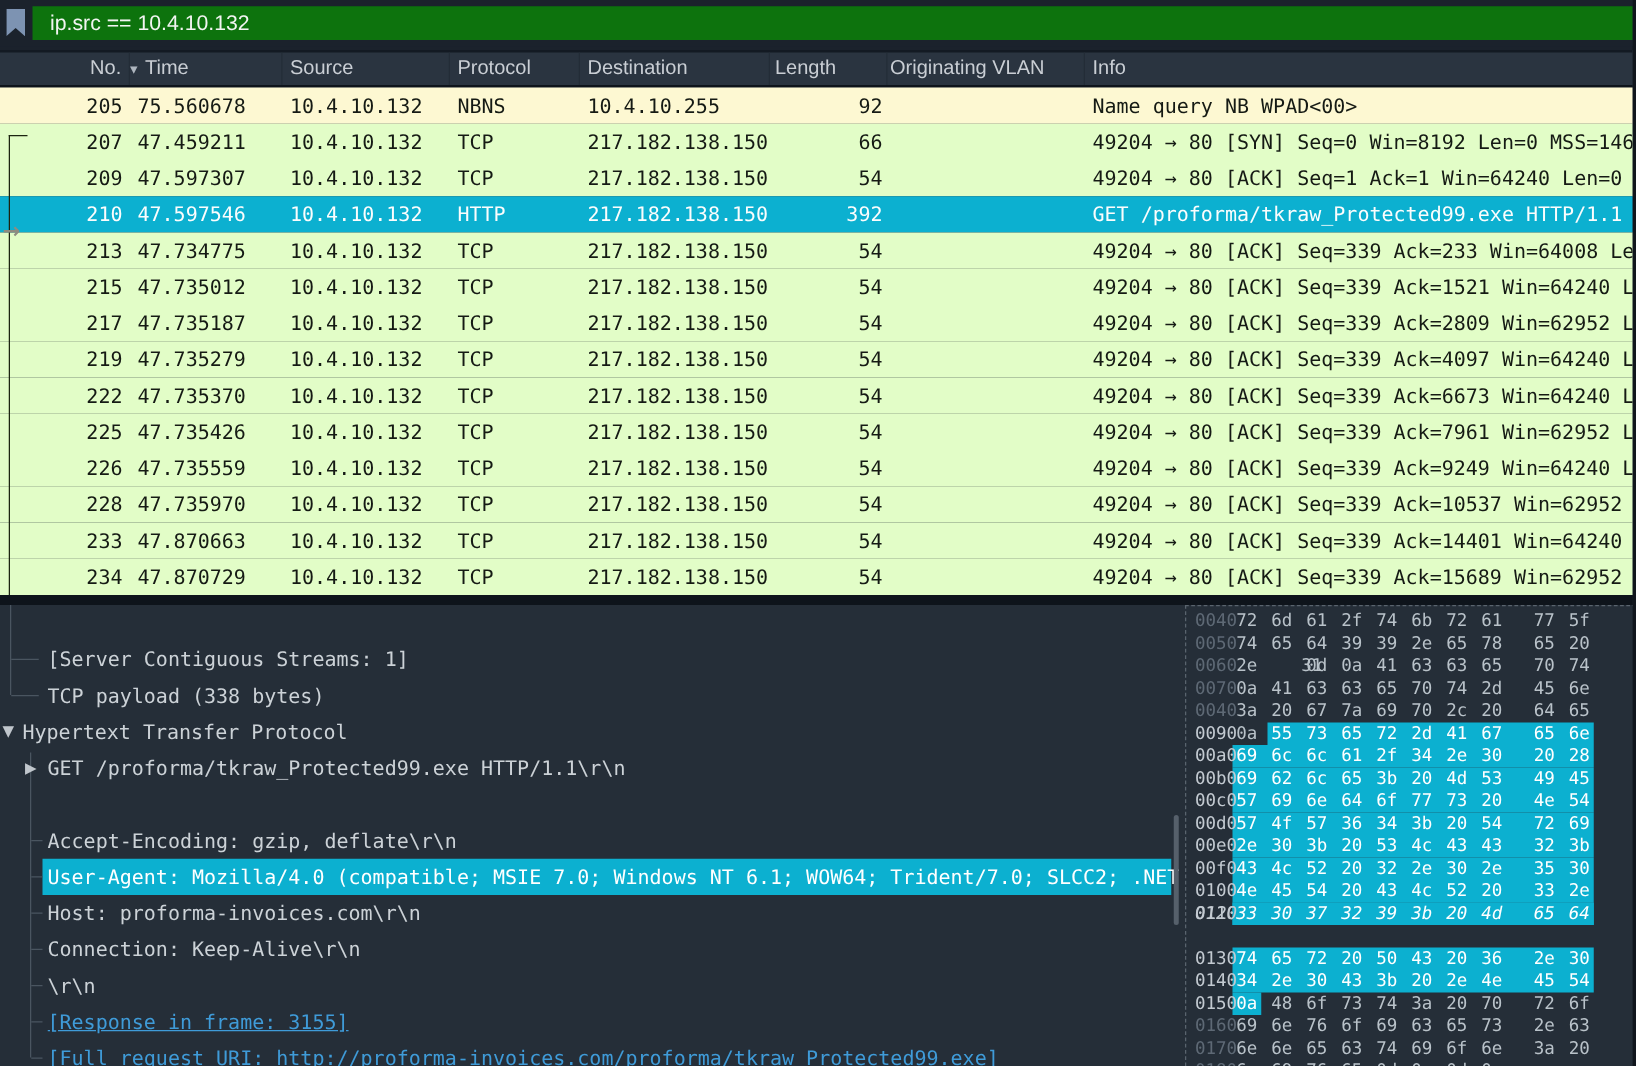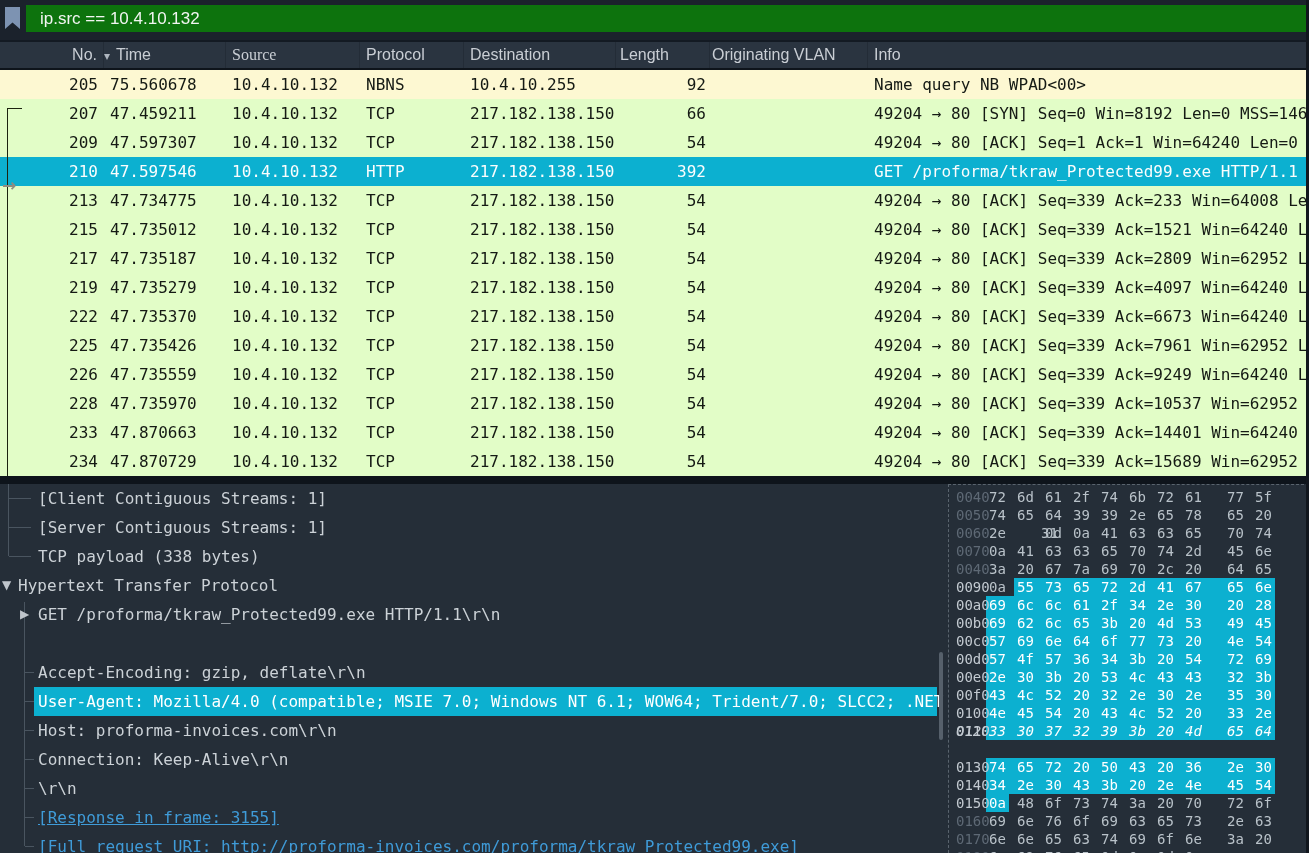--- a/index.html
+++ b/index.html
@@ -78,21 +78,21 @@
 <div class="app">
 
   <div class="filterbar">
     <div class="bookmark"></div>
     <div class="filter-input">ip.src == 10.4.10.132</div>
   </div>
 
   <div class="colheader" id="colheader">
       <div class="hcell c-no" style="padding-left: 4px;"><span>No.</span></div>
       <div class="hcell c-time" style="padding-left: 0px;"><span class="sortarrow">▾</span><span>Time</span></div>
-      <div class="hcell c-src" style="padding-left: 6px; font-family: Liberation Serif, serif;"><span>Source</span></div>
+      <div class="hcell c-src" style="padding-left: 6px;"><span>Source</span></div>
       <div class="hcell c-proto" style="padding-left: 6px;"><span>Protocol</span></div>
       <div class="hcell c-dst" style="padding-left: 6px;"><span>Destination</span></div>
       <div class="hcell c-len" style="padding-left: 4px; text-align: left;"><span>Length</span></div>
       <div class="hcell c-vlan" style="padding-left: 2px;"><span>Originating VLAN</span></div>
       <div class="hcell c-info" style="padding-left: 6px;"><span>Info</span></div>
     </div>
 
   <div class="packetlist" id="packetlist">
 
   <div class="prow nbns" style="top: 0px;">
@@ -238,24 +238,20 @@
       <div class="bracket-v"></div>
       <div class="bracket-t"></div>
       <div class="rel-arrow">→</div>
     </div>
 
   <div class="pane-divider"></div>
 
   <div class="details" id="details">
     <div class="treeline" style="left:8px;top:0;height:72px;"></div>
     <div class="treeline" style="left:24px;top:118px;height:244px;"></div>
-  <div class="drow" style="top: 0px;">
-        <div class="dash" style="left: 9px; width: 22px;"></div>
-        <span class="dtext" style="left: 38px; right: 0px;">[Client Contiguous Streams: 1]</span>
-      </div>
       <div class="drow" style="top: 29px;">
         <div class="dash" style="left: 9px; width: 22px;"></div>
         <span class="dtext" style="left: 38px; right: 0px;">[Server Contiguous Streams: 1]</span>
       </div>
       <div class="drow" style="top: 58px;">
         <div class="dash" style="left: 9px; width: 22px;"></div>
         <span class="dtext" style="left: 38px; right: 0px;">TCP payload (338 bytes)</span>
       </div>
       <div class="drow" style="top: 87px;">
         <span class="tri" style="left: 2px;">▼</span>

